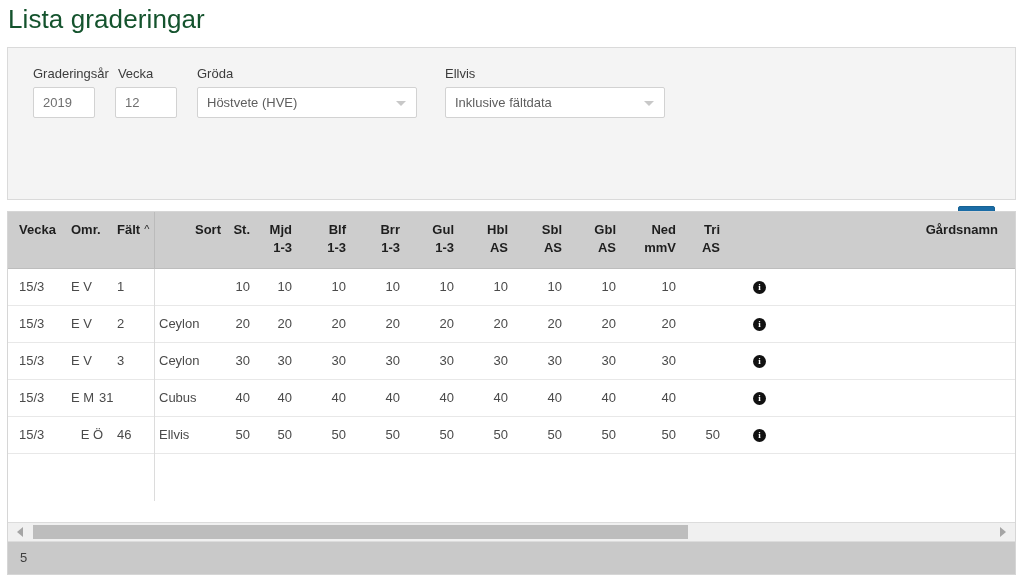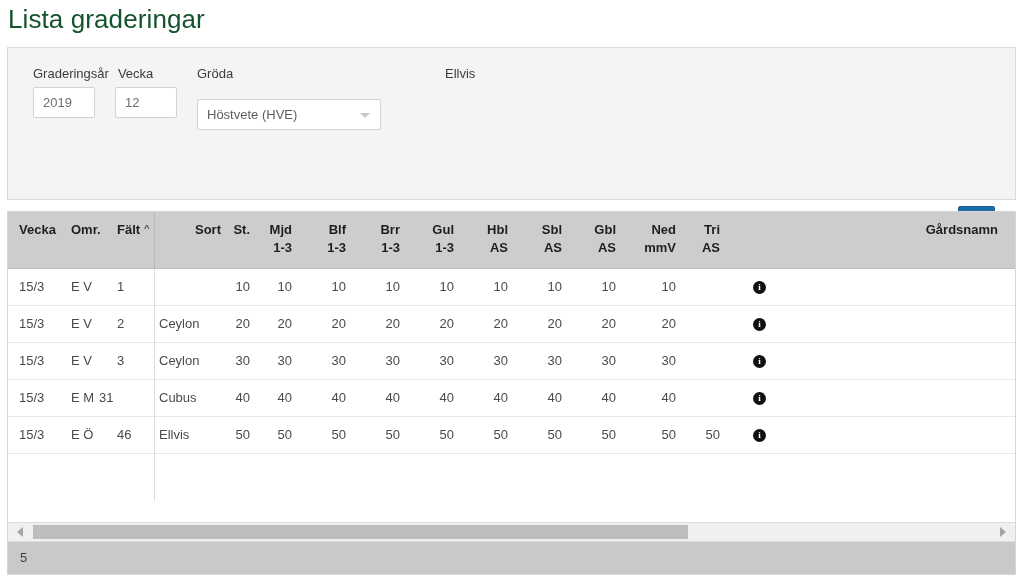--- a/index.html
+++ b/index.html
@@ -292,26 +292,30 @@
     <div class="label-row" style="left:25px; top:18px;">
       <span class="field-label">Graderingsår</span>
       <span class="field-label">Vecka</span>
     </div>
 
     <input class="text-input" style="position: absolute; left: 25px; top: 39px; width: 62px;" value="2019">
 
     <input class="text-input" style="position: absolute; left: 107px; top: 39px; width: 62px;" value="12">
 
     <div class="field-label" style="position:absolute; left:189px; top:18px;">Gröda</div>
-    <div class="select-box" style="position:absolute; left:189px; top:39px; width:184px;margin-top:12px;">
+    <div class="select-box" style="position:absolute; left:189px; top:39px; width:220px;">
       <span class="select-value">Höstvete (HVE)</span>
       <span class="select-caret"></span>
     </div>
 
     <div class="field-label" style="position:absolute; left:437px; top:18px;">Ellvis</div>
+    <div class="select-box" style="position:absolute; left:437px; top:39px; width:220px;">
+      <span class="select-value">Inklusive fältdata</span>
+      <span class="select-caret"></span>
+    </div>
 
     <button class="search-button">Sök</button>
   </div>
 
   <div class="grid-container">
 
     <div class="grid-head">
 
     <div class="hcell" style="left: 11px; width: 48px;"><span>Vecka</span></div>
         <div class="hcell" style="left: 63px; width: 42px;"><span>Omr.</span></div>
@@ -400,21 +404,21 @@
           <div class="cell num" style="left: 464px; width: 36px;">40</div>
           <div class="cell num" style="left: 518px; width: 36px;">40</div>
           <div class="cell num" style="left: 572px; width: 36px;">40</div>
           <div class="cell num" style="left: 626px; width: 42px;">40</div>
           <div class="cell num" style="left: 682px; width: 30px;"></div>
           <div class="cell" style="left: 745px; width: 160px;"><span class="info-icon">i</span></div>
           <div class="cell num" style="left: 860px; width: 130px;"></div>
         </div>
         <div class="grid-row">
           <div class="cell" style="left: 11px; width: 48px;">15/3</div>
-          <div class="cell" style="left: 63px; width: 42px;">E Ö</div>
+          <div class="cell" style="left: 63px; width: 42px; text-align: center;">E Ö</div>
           <div class="cell" style="left: 109px; width: 36px;">46</div>
           <div class="cell" style="left: 151px; width: 72px;">Ellvis</div>
           <div class="cell num" style="left: 206px; width: 36px;">50</div>
           <div class="cell num" style="left: 248px; width: 36px;">50</div>
           <div class="cell num" style="left: 302px; width: 36px;">50</div>
           <div class="cell num" style="left: 356px; width: 36px;">50</div>
           <div class="cell num" style="left: 410px; width: 36px;">50</div>
           <div class="cell num" style="left: 464px; width: 36px;">50</div>
           <div class="cell num" style="left: 518px; width: 36px;">50</div>
           <div class="cell num" style="left: 572px; width: 36px;">50</div>

